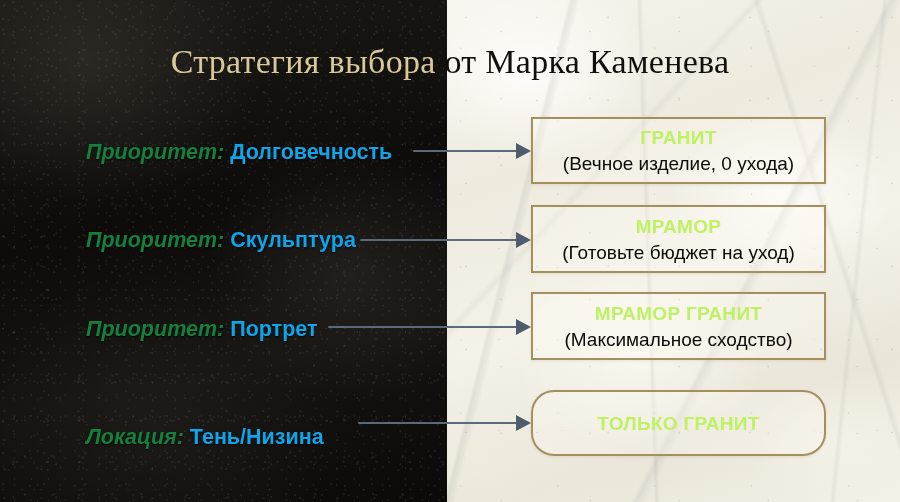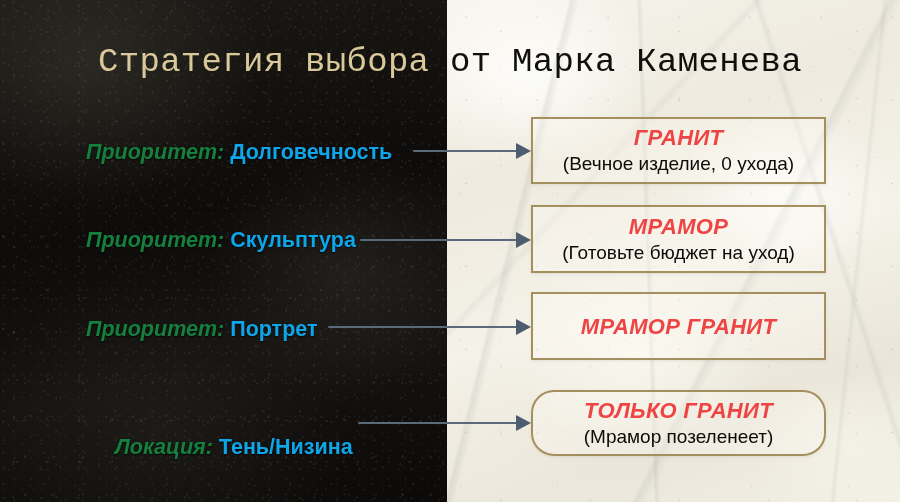--- a/index.html
+++ b/index.html
@@ -75,21 +75,21 @@
       radial-gradient(circle at 83% 73%, rgba(125,125,120,.16) 0 0.6px, transparent 1.1px),
       radial-gradient(circle at 14% 66%, rgba(115,115,112,.15) 0 0.6px, transparent 1.1px);
     background-size: 71px 83px, 89px 67px, 63px 91px, 97px 73px;
     pointer-events:none;
   }
 
   
   .title {
     position:absolute; top:42px; left:0; width:900px;
     text-align:center;
-    font-family:Liberation Mono, monospace;
+    font-family:Liberation Serif, serif;
     font-size:34px;
     line-height:40px;
     letter-spacing:.3px;
     white-space:nowrap;
     z-index:8;
   }
   .title .t-gold { color:#d9c89a; }
   .title .t-dark { color:#100f0c; }
 
   
@@ -125,23 +125,23 @@
   .box {
     position:absolute; left:531px; width:295px;
     border:2px solid #a4905f;
     background:rgba(255,253,246,.30);
     display:flex; flex-direction:column;
     align-items:center; justify-content:center;
     z-index:6;
     box-shadow:0 1px 3px rgba(80,70,40,.10);
   }
   .box .box-title {
-    font-size:22px; font-weight:bold;
-    color:#ef4444; letter-spacing:.3px;
-    line-height:25px; white-space:nowrap;font-style:italic;
+    font-size:19px; font-weight:bold;
+    color:#bef264; letter-spacing:.3px;
+    line-height:25px; white-space:nowrap;
   }
   .box .box-sub {
     font-size:19px; font-weight:normal;
     color:#0c0b08; line-height:24px;
     white-space:nowrap; margin-top:2px;
   }
 </style>
 </head>
 <body>
 
@@ -183,28 +183,28 @@
   <div class="label" style="top:316px;">
     <span class="lbl-key">Приоритет:</span>
     <span class="lbl-val">Портрет</span>
   </div>
   <div class="arrow" style="left:328px; top:318px; width:203px; height:18px;">
     <div class="shaft" style="width:189px;"></div>
     <div class="head"></div>
   </div>
   <div class="box" style="top:292px; height:68px;">
     <div class="box-title">МРАМОР ГРАНИТ</div>
-  </div>
-
-  <div class="label" style="top:434px;margin-left:29px;">
+    <div class="box-sub">(Максимальное сходство)</div>
+  </div>
+
+  <div class="label" style="top:424px;">
     <span class="lbl-key">Локация:</span>
     <span class="lbl-val">Тень/Низина</span>
   </div>
   <div class="arrow" style="left:358px; top:414px; width:173px; height:18px;">
     <div class="shaft" style="width:159px;"></div>
     <div class="head"></div>
   </div>
   <div class="box" style="top:390px; height:66px;border-radius:23px;">
     <div class="box-title">ТОЛЬКО ГРАНИТ</div>
-    <div class="box-sub">(Мрамор позеленеет)</div>
   </div>
 
 </div>
 
 </body></html>

